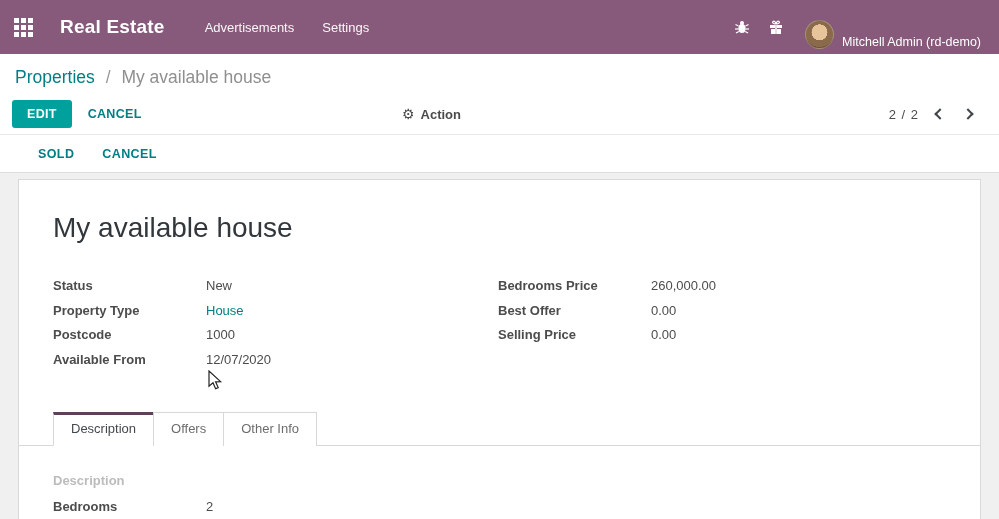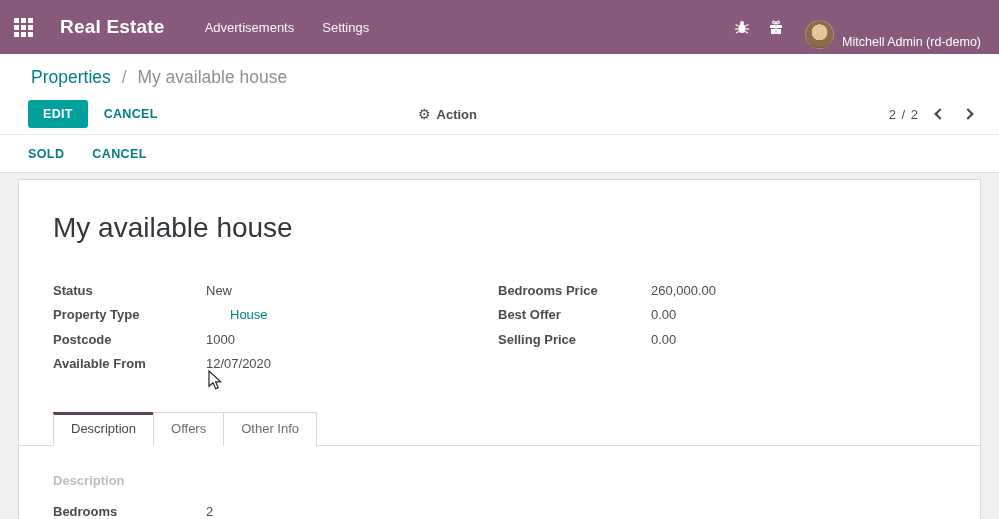--- a/index.html
+++ b/index.html
@@ -14,21 +14,21 @@
   .brand { font-size:19px; font-weight:700; margin:0 26px 0 14px; letter-spacing:.2px; }
   .nav-menu { display:flex; height:44px; }
   .nav-item { padding:0 14px; display:flex; align-items:center; font-size:13px; color:rgba(255,255,255,.95); cursor:pointer; }
   .nav-right { margin-left:auto; display:flex; align-items:flex-end; height:44px; }
   .nav-icon { width:34px; height:44px; display:flex; align-items:center; justify-content:center; cursor:pointer; }
   .avatar { width:29px; height:29px; border-radius:50%; margin:0 8px 0 12px;
     background:radial-gradient(circle at 50% 42%, #e8c49a 0 38%, #8a6a4a 39% 70%, #6d5236 71%); border:1px solid rgba(255,255,255,.25); }
   .username { font-size:12.5px; margin-right:18px; }
 
   
-  .control-panel { background:#fff;padding-left:16px; }
+  .control-panel { background:#fff; }
   .breadcrumb-row { padding:13px 0 6px 15px; }
   .breadcrumb { font-size:17.5px; }
   .bc-link { color:#017E84; cursor:pointer; }
   .bc-sep { color:#9a9a9a; margin:0 6px; }
   .bc-current { color:#8f8f8f; }
   .cp-buttons { position:relative; height:40px; display:flex; align-items:center; padding:0 16px 0 12px; }
   .btn-primary { background:#00A09D; color:#fff; border:none; border-radius:3px; font-size:12.5px;
     font-weight:700; padding:7px 15px; letter-spacing:.3px; cursor:pointer;
     font-family:"Liberation Sans","DejaVu Sans",sans-serif; }
   .btn-link { background:none; border:none; color:#017E84; font-weight:700; font-size:12.5px;
@@ -38,36 +38,36 @@
   .gear { font-size:14px; line-height:1; }
   .pager { margin-left:auto; display:flex; align-items:center; gap:6px; }
   .pager-count { font-size:13px; color:#4c4c4c; letter-spacing:1px; }
   .chev { width:26px; height:26px; display:flex; align-items:center; justify-content:center; cursor:pointer; }
   .chev i { width:8px; height:8px; border-right:2.5px solid #41464b; border-bottom:2.5px solid #41464b; display:block; }
   .chev-left i { transform:rotate(135deg); margin-left:4px; }
   .chev-right i { transform:rotate(-45deg); margin-right:4px; }
 
   
   .statusbar { height:39px; background:#fff; border-top:1px solid #e8e8e8; border-bottom:1px solid #ddd;
-    display:flex; align-items:center; padding-left:28px; gap:28px; }
+    display:flex; align-items:center; padding-left:38px; gap:28px; }
   .status-btn { background:none; border:none; color:#017E84; font-weight:700; font-size:12.5px;
     letter-spacing:.4px; cursor:pointer; font-family:"Liberation Sans","DejaVu Sans",sans-serif; }
 
   
   .content { background:#f0f0f0; height:100%; padding:6px 18px 0; }
   .sheet { background:#fff; border:1px solid #d9d9d9; min-height:420px; padding:30px 34px 20px; position:relative; }
   .sheet-title { font-size:28px; font-weight:500; color:#32373c; margin:2px 0 34px; }
 
   .field-grid { display:flex; }
   .field-col { width:446px; }
   .field-col.right { margin-left:-1px; }
-  .frow { display:flex; height:24.5px; align-items:center; font-size:13px; }
+  .frow { display:flex; height:24.5px; font-size:13px; }
   .flabel { width:153px; font-weight:700; color:#4c4c4c; flex:none; }
   .fvalue { color:#4c4c4c; }
-  .fvalue.link { color:#017E84; cursor:pointer;margin-left:24px; }
+  .fvalue.link { color:#017E84; cursor:pointer; }
 
   
   .tabs-wrap { margin:36px -34px 0; padding:0 34px; border-bottom:1px solid #d8d8d8; display:flex; }
   .tab { font-size:13px; padding:8px 17px 9px; border:1px solid #d8d8d8; border-bottom:none;
     margin-bottom:-1px; background:#fff; color:#6d6d6d; cursor:pointer; position:relative; top:0; }
   .tab + .tab { margin-left:-1px; }
   .tab.active { color:#43484d; border-top:3px solid #5D4159; padding-top:6px; background:#fff;
     border-bottom:1px solid #fff; }
 
   .tab-content { padding-top:27px; }

